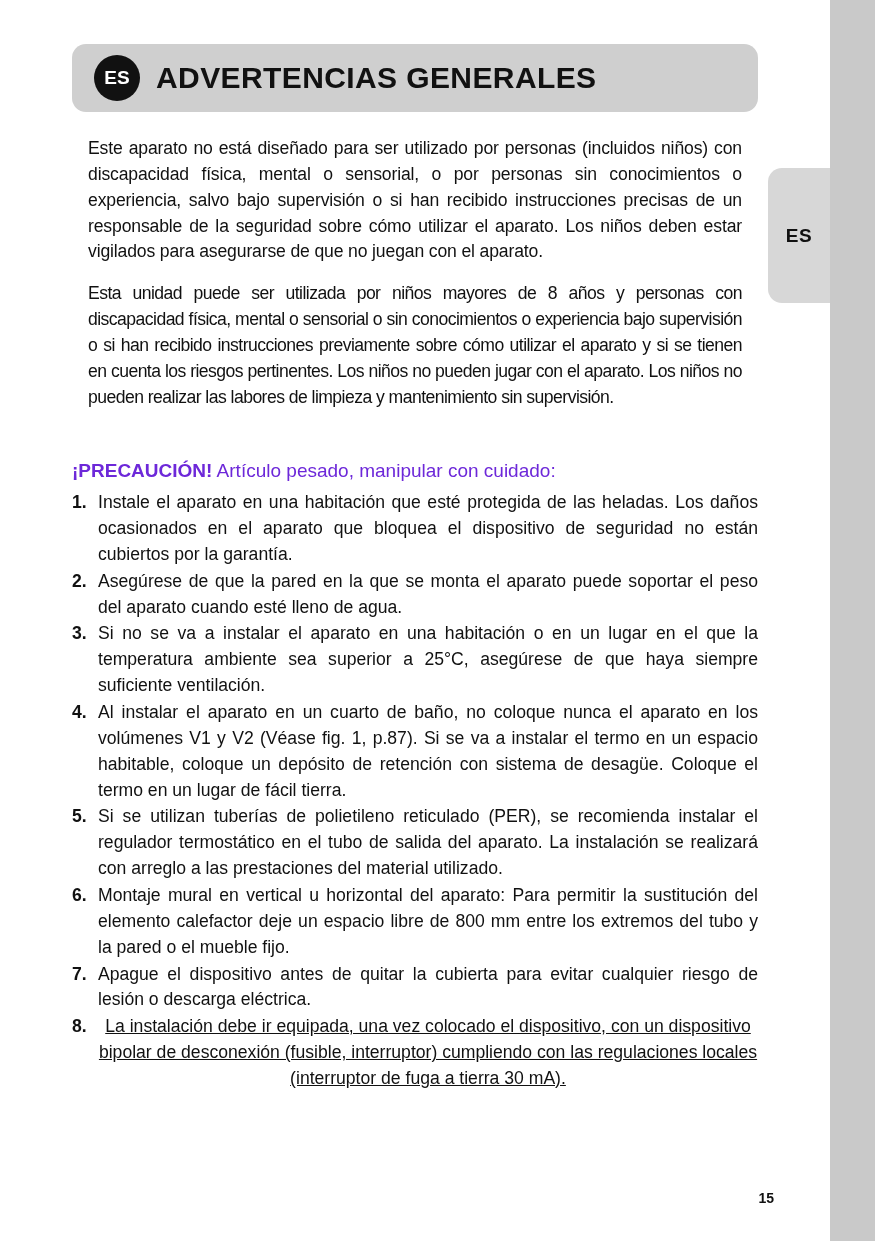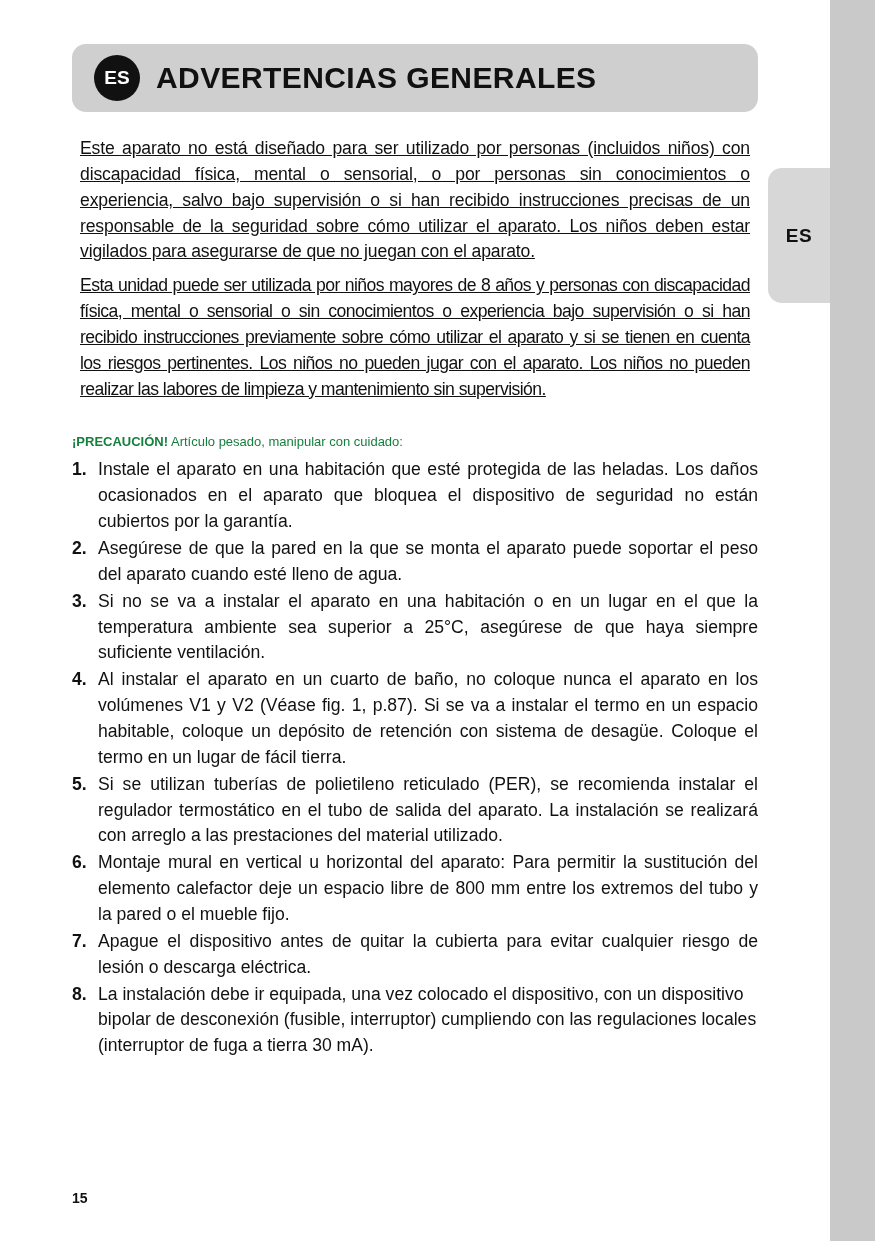--- a/index.html
+++ b/index.html
@@ -97,35 +97,34 @@
 
   
   .body-block {
     margin-top: 24px;
     font-size: 17.6px;
     line-height: 1.47;
     color: #111111;
     text-align: justify;
   }
   .para {
-    margin: 8px;
-    text-decoration: underline;
+    margin: 16px;
   }
   .para.tight {
     letter-spacing: -0.15px;
   }
   .para.compress {
     letter-spacing: -0.55px;
   }
 
   .caution-block {
-    margin-top: 30px;
-    font-size: 13px;
+    margin-top: 46px;
+    font-size: 19px;
     line-height: 1.45;
-    color: #15803d;
+    color: #6d28d9;
   }
   .caution-lead {
     font-weight: bold;
   }
 
   
   ol.numlist {
     list-style: none;
     margin: 6px 0 0 0;
     padding: 0;
@@ -142,30 +141,31 @@
   ol.numlist li .num {
     position: absolute;
     left: 0;
     top: 0;
     font-weight: bold;
   }
   ol.numlist li .txt {
     display: block;
   }
   ol.numlist li.nojustify .txt {
-    text-align: left;
+    text-align: center;
+    text-decoration: underline;
   }
 
   
   .page-number {
     position: absolute;
-    left: 0;
+    left: 16px;
     top: 1190px;
     width: 686px;
-    text-align: left;
+    text-align: right;
     font-size: 14px;
     font-weight: bold;
     color: #111111;
   }
 </style>
 </head>
 <body>
 
 <div class="left-edge"></div>
 <div class="page-edge"></div>

